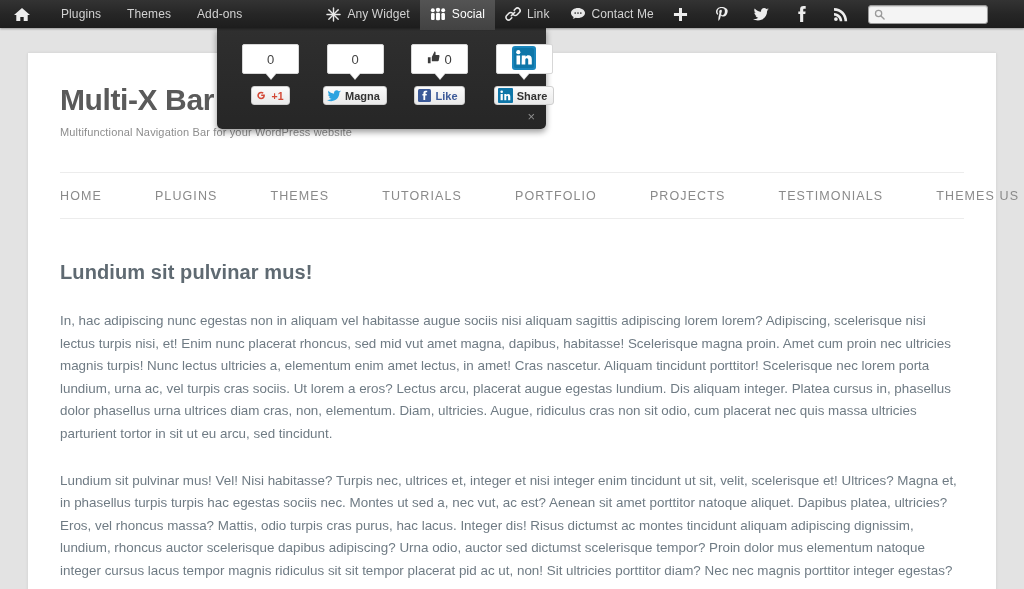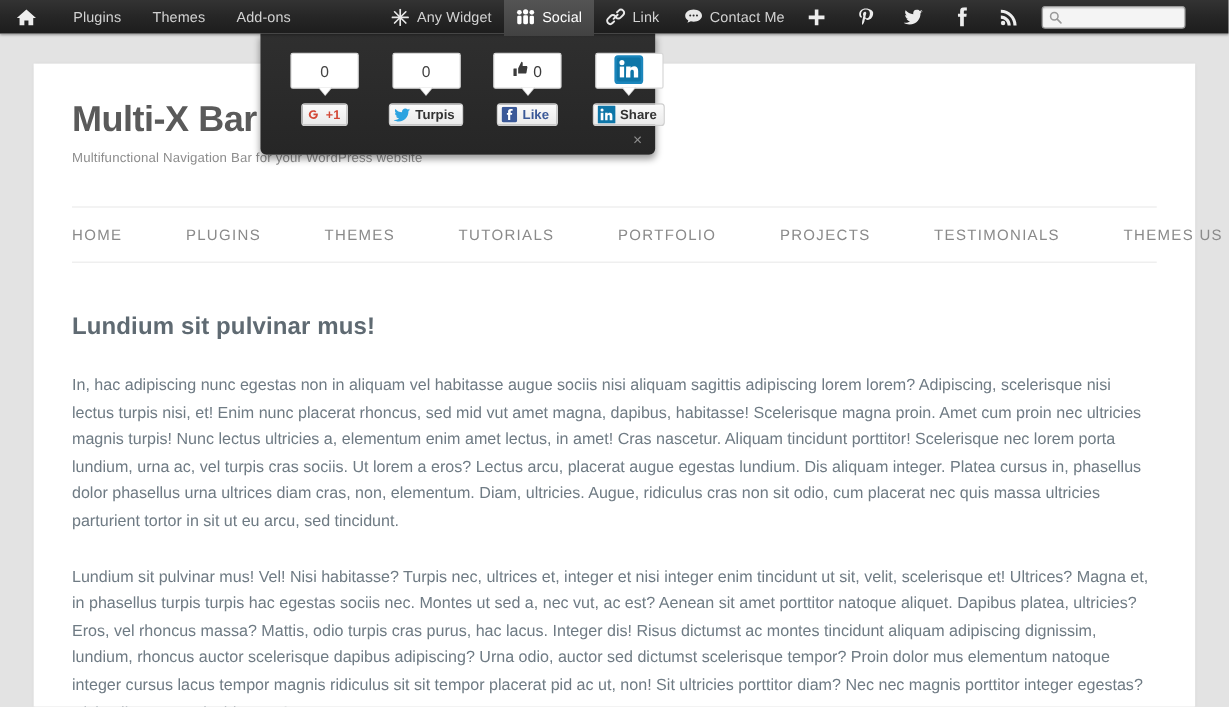--- a/index.html
+++ b/index.html
@@ -320,21 +320,21 @@
         <div class="bubble">
           <span>0</span>
         </div>
         <div class="btn-row">
           <span class="sbtn tweet-btn">
             <span class="glyph">
               <svg width="14" height="12" viewBox="0 0 16 13">
                 <path d="M16 1.6c-.6.3-1.2.4-1.9.5.7-.4 1.2-1 1.4-1.8-.6.4-1.3.6-2.1.8C12.8.4 12 0 11.1 0 9.4 0 8 1.4 8 3.1c0 .2 0 .5.1.7C5.5 3.7 3.2 2.5 1.7.6c-.3.5-.4 1-.4 1.6 0 1.1.5 2 1.4 2.6-.5 0-1-.2-1.4-.4 0 1.5 1.1 2.8 2.5 3.1-.3.1-.6.1-.8.1-.2 0-.4 0-.6-.1.4 1.2 1.5 2.1 2.9 2.2-1.1.8-2.4 1.3-3.8 1.3H0c1.4.9 3.1 1.4 4.9 1.4 6 0 9.2-4.9 9.2-9.2v-.4c.7-.5 1.3-1.1 1.9-1.6z" fill="#2ca3e0"></path>
               </svg>
             </span>
-            <span>Turpis</span>
+            <span>Magna</span>
           </span>
         </div>
       </div>
 
       <div class="share-widget">
         <div class="bubble">
           <span class="glyph">
             <svg width="14" height="14" viewBox="0 0 16 16">
               <path d="M5.5 6.8L8.6.6c.6 0 1.2.5 1.2 1.2v2.7h3.4c.7 0 1.2.6 1.1 1.3l-.9 5.1c-.1.5-.6.9-1.1.9H5.5V6.8zM1.5 7h2.6v7.1H1.5c-.3 0-.5-.2-.5-.5V7.5c0-.3.2-.5.5-.5z" fill="#3b3b3b"></path>
             </svg>

